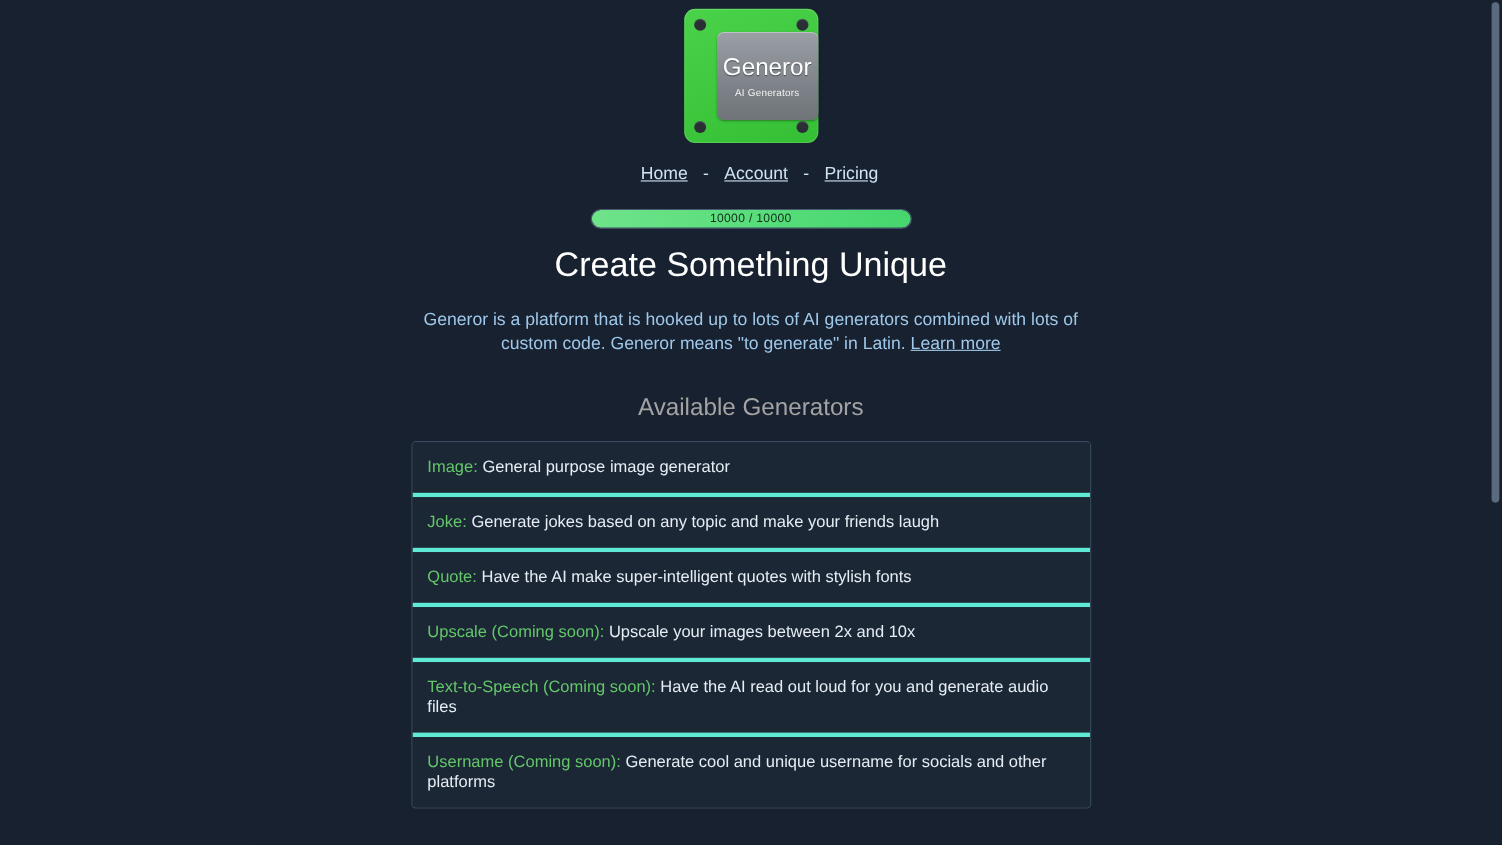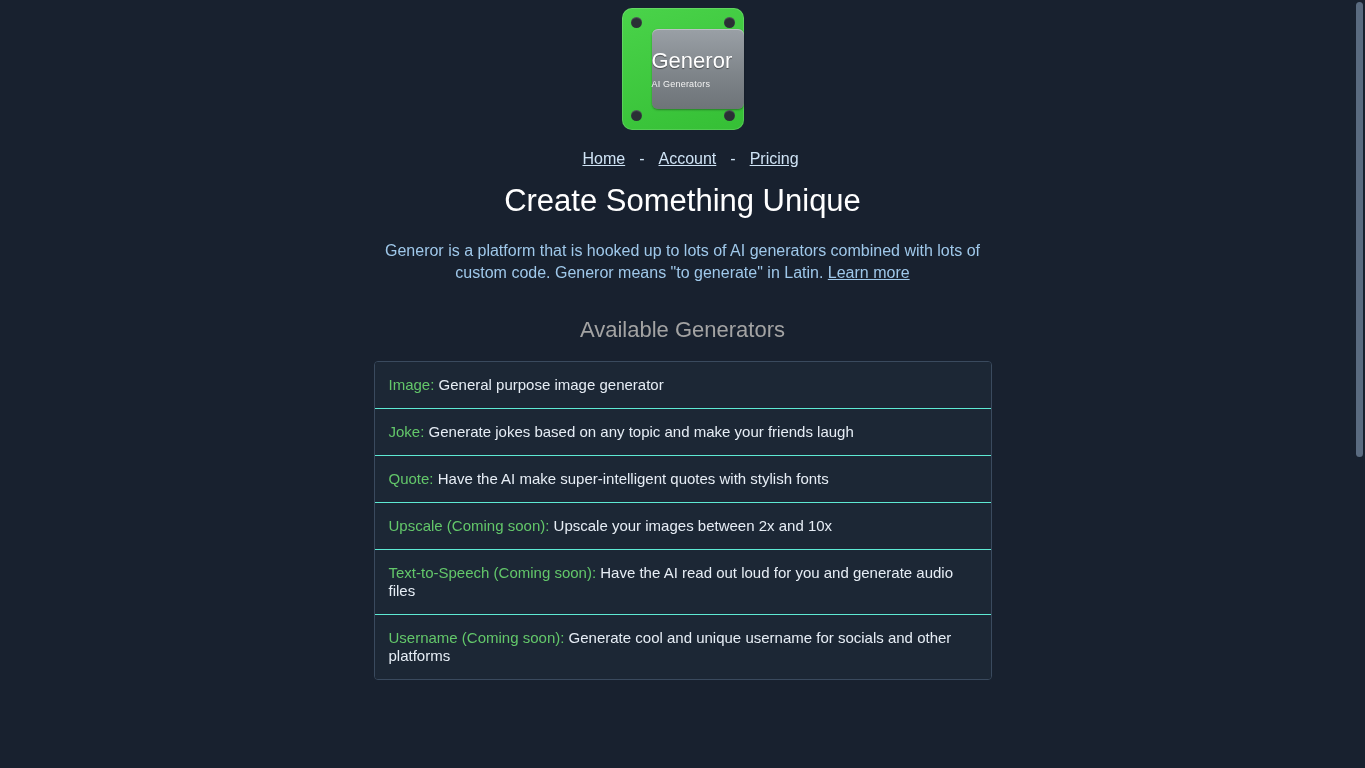--- a/index.html
+++ b/index.html
@@ -41,21 +41,21 @@
   }
   .logo-inner {
     width: 100px;
     height: 80px;
     border-radius: 6px;
     background: linear-gradient(180deg, #9aa0a6 0%, #7d8388 60%, #6e7478 100%);
     box-shadow: inset 0 1px 0 rgba(255,255,255,0.35),
                 0 1px 2px rgba(0,0,0,0.35);
     display: flex;
     flex-direction: column;
-    align-items: flex-start;
+    align-items: center;
     justify-content: center;
     margin-left: 30px;
   }
   .logo-title {
     font-size: 22px;
     color: #ffffff;
     line-height: 1;
     text-shadow: 0 1px 1px rgba(0,0,0,0.45);
   }
   .logo-sub {
@@ -163,21 +163,21 @@
   .gen-list {
     margin: 18px auto 0;
     width: 618px;
     border: 1px solid #3a4a5e;
     border-radius: 4px;
     background: #1c2735;
     overflow: hidden;
   }
   .gen-row {
     padding: 14px 14px;
-    border-bottom: 1px solid #5eead4;
+    border-bottom: 4px solid #5eead4;
     font-size: 15px;
     color: #e6edf5;
     line-height: 1.2;
     background: #1c2735;
   }
   .gen-row:last-child { border-bottom: none; }
   .gen-label {
     color: #63c76a;
   }
   .gen-desc {
@@ -222,20 +222,26 @@
   </div>
 
   <nav class="nav">
     <a href="#">Home</a>
     <span class="sep">-</span>
     <a href="#">Account</a>
     <span class="sep">-</span>
     <a href="#">Pricing</a>
   </nav>
 
+  <div class="credit-wrap">
+    <div class="credit-bar">
+      <div class="credit-fill"></div>
+      <div class="credit-text">10000 / 10000</div>
+    </div>
+  </div>
 
   <h1 class="headline">Create Something Unique</h1>
 
   <p class="lede">
     <span>Generor is a platform that is hooked up to lots of AI generators combined with lots of custom code. Generor means "to generate" in Latin. </span><a href="#">Learn more</a>
   </p>
 
   <h2 class="section-title">Available Generators</h2>
 
   <div class="gen-list">

